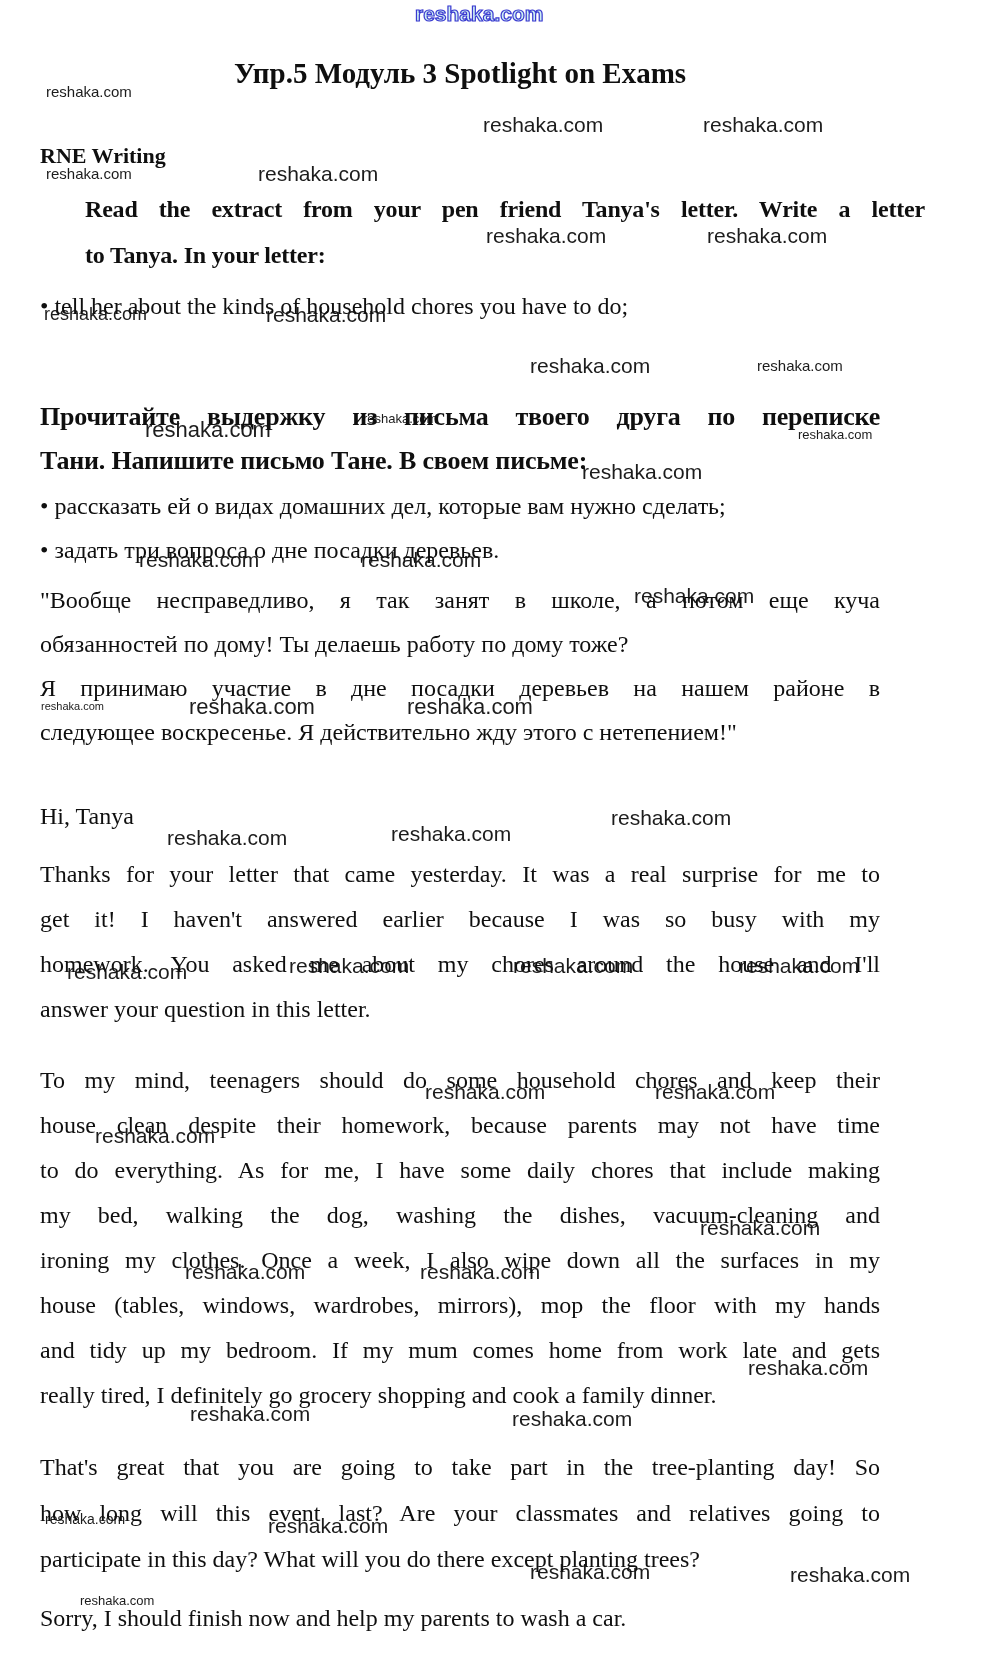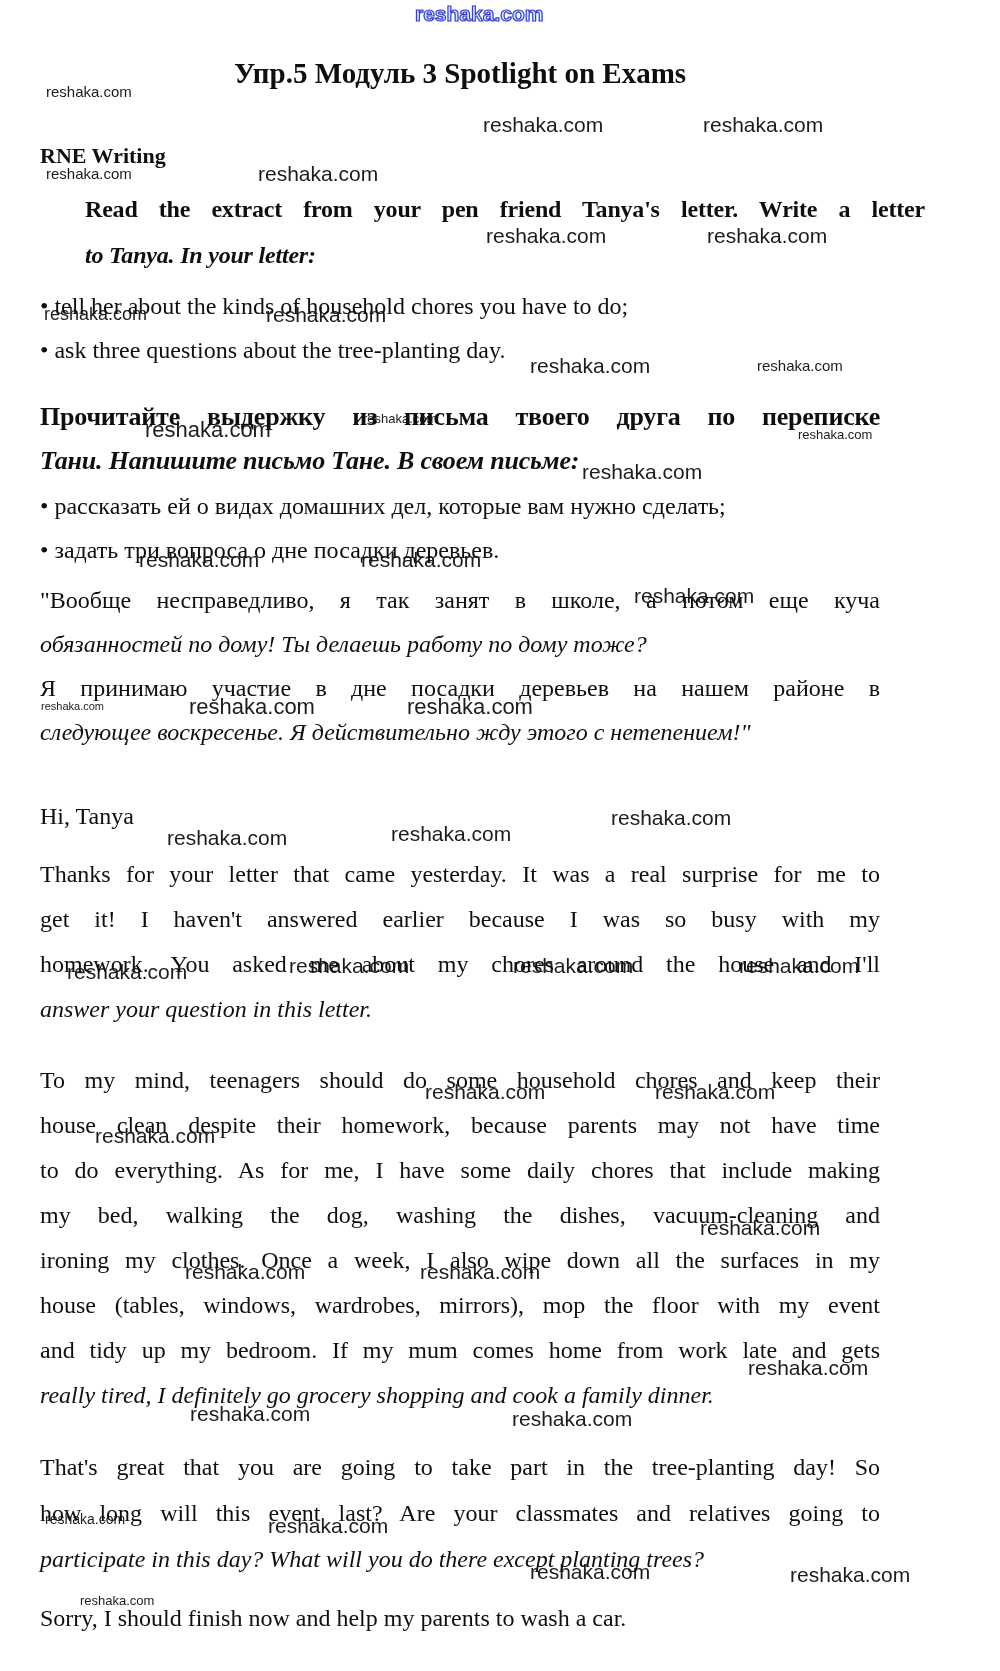--- a/index.html
+++ b/index.html
@@ -31,21 +31,20 @@
     font-weight: bold;
     line-height: 34px;
   }
   .line { white-space: normal; }
   .justify .line {
     text-align: justify;
     text-align-last: justify;
   }
   .justify .line.last-line {
     text-align-last: left;
-    font-style: italic;
   }
   
   .wm {
     position: absolute;
     font-family: "Liberation Sans", sans-serif;
     color: #1c1c1c;
     line-height: 1.1;
     white-space: nowrap;
   }
   .wm-outline {
@@ -110,21 +109,20 @@
 
   <div class="block bold" style="top:140px; font-size:22px; line-height:32px;">RNE Writing</div>
 
   <div class="block bold justify" style="top:186px; line-height:46px; letter-spacing:-0.2px;margin-left:45px;">
       <div class="line">Read the extract from your pen friend Tanya's letter. Write a letter</div>
       <div class="line last-line">to Tanya. In your letter:</div>
     </div>
 
   <div class="block" style="top:284px;">
       <div class="line">• tell her about the kinds of household chores you have to do;</div>
-      <div class="line last-line">• ask three questions about the tree-planting day.</div>
     </div>
 
   <div class="block bold justify" style="top:395px; font-size:26px; letter-spacing:-0.2px;">
       <div class="line">Прочитайте выдержку из письма твоего друга по переписке</div>
       <div class="line last-line">Тани. Напишите письмо Тане. В своем письме:</div>
     </div>
 
   <div class="block" style="top:484px;">
       <div class="line">• рассказать ей о видах домашних дел, которые вам нужно сделать;</div>
       <div class="line last-line">• задать три вопроса о дне посадки деревьев.</div>
@@ -148,21 +146,21 @@
       <div class="line">homework. You asked me about my chores around the house and I'll</div>
       <div class="line last-line">answer your question in this letter.</div>
     </div>
 
   <div class="block justify" style="top:1058px; line-height:45px;">
       <div class="line">To my mind, teenagers should do some household chores and keep their</div>
       <div class="line">house clean despite their homework, because parents may not have time</div>
       <div class="line">to do everything. As for me, I have some daily chores that include making</div>
       <div class="line">my bed, walking the dog, washing the dishes, vacuum-cleaning and</div>
       <div class="line">ironing my clothes. Once a week, I also wipe down all the surfaces in my</div>
-      <div class="line">house (tables, windows, wardrobes, mirrors), mop the floor with my event</div>
+      <div class="line">house (tables, windows, wardrobes, mirrors), mop the floor with my hands</div>
       <div class="line">and tidy up my bedroom. If my mum comes home from work late and gets</div>
       <div class="line last-line">really tired, I definitely go grocery shopping and cook a family dinner.</div>
     </div>
 
   <div class="block justify" style="top:1444px; line-height:46px;">
       <div class="line">That's great that you are going to take part in the tree-planting day! So</div>
       <div class="line">how long will this event last? Are your classmates and relatives going to</div>
       <div class="line last-line">participate in this day? What will you do there except planting trees?</div>
     </div>
 

